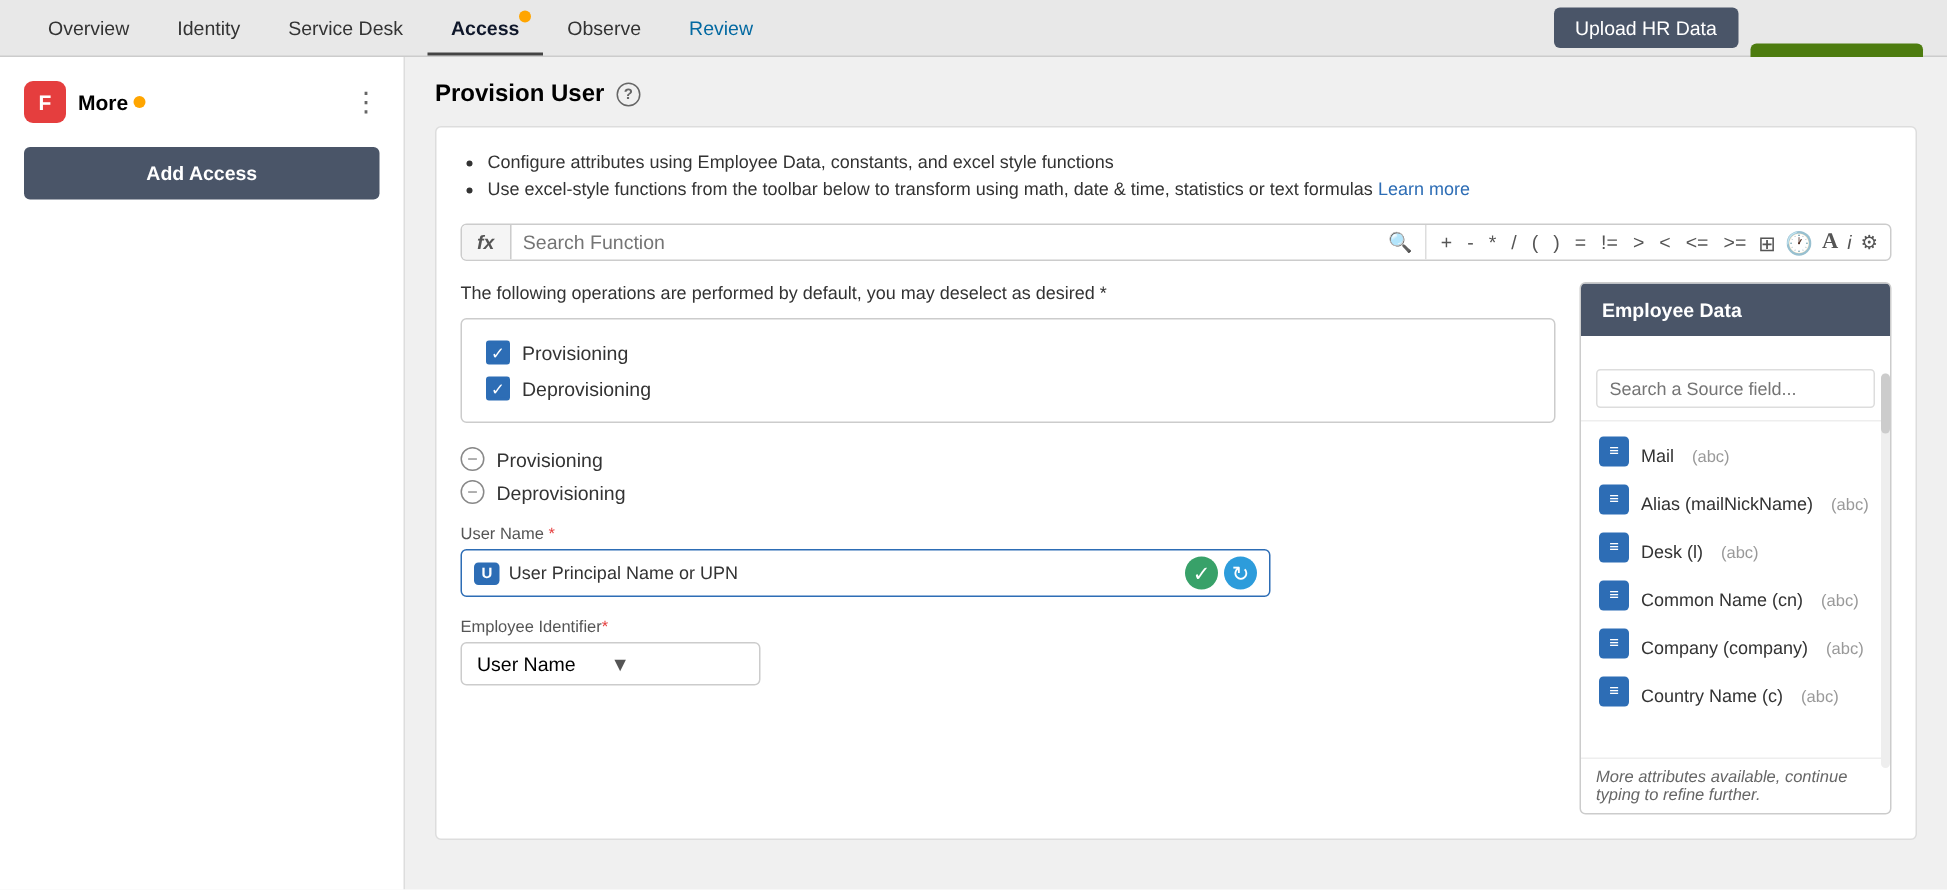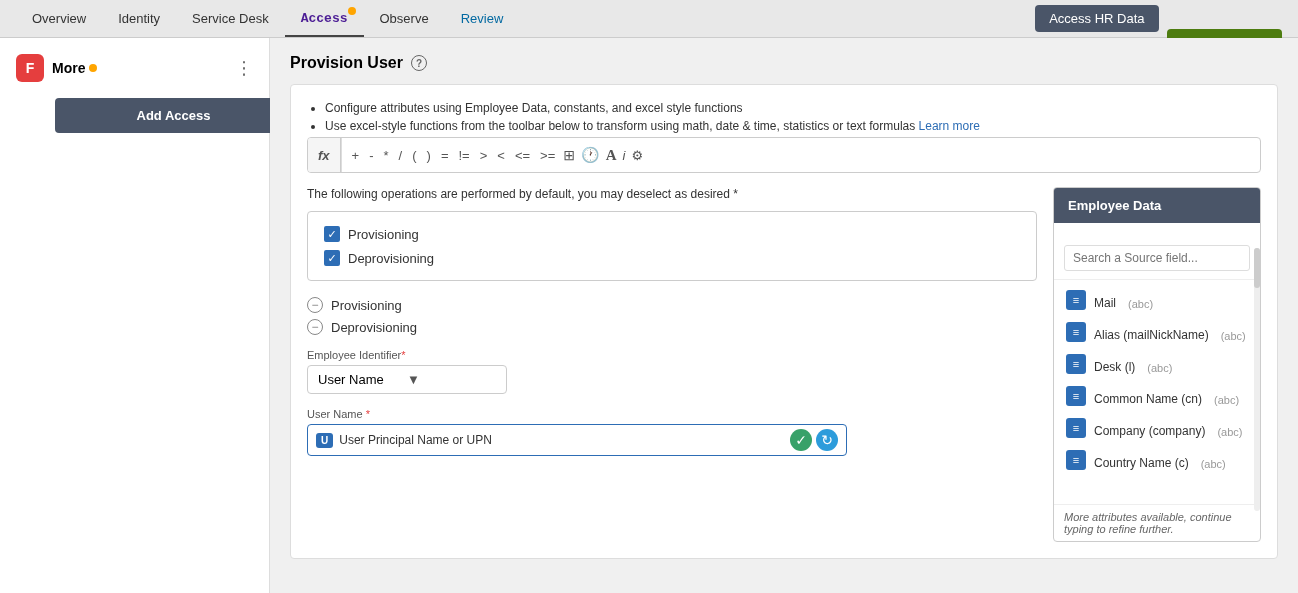--- a/index.html
+++ b/index.html
@@ -8,21 +8,21 @@
     
     .top-nav {
       display: flex; align-items: center; background: #e8e8e8;
       height: 38px; padding: 0 16px; border-bottom: 1px solid #ccc;
     }
     .nav-item {
       padding: 0 16px; height: 36px; display: flex; align-items: center;
       cursor: pointer; color: #333; font-size: 13px; font-weight: 400;
       position: relative;
     }
-    .nav-item.active { font-weight: 600; color: #4c1d95; font-family: Liberation Mono, monospace; }
+    .nav-item.active { font-weight: 600; color: #0f172a; }
     .nav-item.active::after {
       content: ''; position: absolute; bottom: 0; left: 0; right: 0; height: 2px; background: #444;
     }
     .nav-item .badge {
       width: 8px; height: 8px; background: orange; border-radius: 50%;
       position: absolute; top: 6px; right: 8px;
     }
     .nav-spacer { flex: 1; }
     .nav-btn {
       padding: 6px 14px; border-radius: 4px; font-size: 13px; cursor: pointer;
@@ -44,42 +44,42 @@
       width: 28px; height: 28px; background: #e53e3e; border-radius: 6px;
       display: flex; align-items: center; justify-content: center;
       color: white; font-weight: bold; font-size: 14px; margin-right: 8px;
     }
     .sidebar-app-name { font-weight: 600; font-size: 14px; display: flex; align-items: center; gap: 4px; }
     .sidebar-app-badge { width: 8px; height: 8px; background: orange; border-radius: 50%; }
     .sidebar-dots { margin-left: auto; cursor: pointer; color: #666; font-size: 18px; }
     .add-access-btn {
       width: 100%; padding: 10px; background: #4a5568; color: #fff;
       border: none; border-radius: 4px; font-size: 13px; font-weight: 600;
-      cursor: pointer; text-align: center; margin-left: 39px;
+      cursor: pointer; text-align: center;
     }
 
     
     .main { flex: 1; padding: 16px 20px; overflow-y: auto; background: #f0f0f0; }
     .page-title { font-size: 16px; font-weight: 600; margin-bottom: 12px; display: flex; align-items: center; gap: 8px; }
     .help-icon {
       width: 16px; height: 16px; border: 1px solid #666; border-radius: 50%;
       display: inline-flex; align-items: center; justify-content: center;
       font-size: 10px; color: #666; cursor: pointer;
     }
 
     .content-card { background: #fff; border: 1px solid #ddd; border-radius: 4px; padding: 16px; }
 
-    .info-list { margin-bottom: 4px; }
+    .info-list { margin-bottom: 16px; }
     .info-list li { margin-bottom: 4px; color: #333; font-size: 12px; list-style: disc; margin-left: 18px; }
     .info-list a { color: #2d6db5; text-decoration: none; }
 
     
     .formula-bar {
       display: flex; align-items: center; border: 1px solid #ccc; border-radius: 4px;
-      margin-bottom: 14px; background: #fff; height: 36px; overflow: hidden;
+      margin-bottom: 14px; background: #fff; height: 25px; overflow: hidden;
     }
     .fx-label {
       padding: 0 10px; background: #f5f5f5; border-right: 1px solid #ccc;
       height: 100%; display: flex; align-items: center; font-style: italic; font-weight: bold; color: #555;
     }
     .formula-input-wrap { flex: 1; display: flex; align-items: center; padding: 0 8px; }
     .formula-input { border: none; outline: none; width: 100%; font-size: 13px; color: #888; }
     .search-icon-formula { color: #888; margin-left: 4px; cursor: pointer; }
     .toolbar-ops {
       display: flex; align-items: center; padding: 0 8px; gap: 6px;
@@ -187,21 +187,21 @@
     <span>Access</span>
     <span class="badge"></span>
   </div>
   <div class="nav-item">
     <span>Observe</span>
   </div>
   <div class="nav-item" style="color:#0369a1">
     <span>Review</span>
   </div>
   <div class="nav-spacer"></div>
-  <button class="nav-btn upload">Access HR Data</button>
+  <button class="nav-btn upload">Upload HR Data</button>
   <button class="nav-btn version">Version History</button>
 </nav>
 
 <div class="layout">
 
   <aside class="sidebar">
     <div class="sidebar-header">
       <div class="sidebar-logo">F</div>
       <div class="sidebar-app-name">
         <span>More</span>
@@ -222,20 +222,24 @@
       <ul class="info-list">
         <li><span>Configure attributes using Employee Data, constants, and excel style functions</span></li>
         <li>
           <span>Use excel-style functions from the toolbar below to transform using math, date &amp; time, statistics or text formulas</span>
           <a href="#">Learn more</a>
         </li>
       </ul>
 
       <div class="formula-bar">
         <div class="fx-label">fx</div>
+        <div class="formula-input-wrap">
+          <input class="formula-input" type="text" placeholder="Search Function" style="">
+          <span class="search-icon-formula">🔍</span>
+        </div>
         <div class="toolbar-ops">
           <span class="toolbar-op">+</span>
           <span class="toolbar-op">-</span>
           <span class="toolbar-op">*</span>
           <span class="toolbar-op">/</span>
           <span class="toolbar-op">(</span>
           <span class="toolbar-op">)</span>
           <span class="toolbar-op">=</span>
           <span class="toolbar-op">!=</span>
           <span class="toolbar-op">&gt;</span>
@@ -269,41 +273,41 @@
             <div class="minus-icon"></div>
             <span>Provisioning</span>
           </div>
           <div class="minus-row" style="margin-bottom:14px;">
             <div class="minus-icon"></div>
             <span>Deprovisioning</span>
           </div>
 
           <div class="field-group">
             <div class="field-label">
-              <span>Employee Identifier</span><span class="req">*</span>
-            </div>
-            <div class="select-wrap">
-              <span>User Name</span>
-              <span class="select-arrow">▼</span>
-            </div>
-          </div>
-
-          <div class="field-group">
-            <div class="field-label">
               <span>User Name</span> <span class="req">*</span>
             </div>
             <div class="user-name-field" style="max-width:540px;">
               <span class="upn-badge">U</span>
               <span class="upn-text">User Principal Name or UPN</span>
               <div class="field-action-icons">
                 <div class="field-action-icon green">✓</div>
                 <div class="field-action-icon teal">↻</div>
               </div>
             </div>
           </div>
+
+          <div class="field-group">
+            <div class="field-label">
+              <span>Employee Identifier</span><span class="req">*</span>
+            </div>
+            <div class="select-wrap">
+              <span>User Name</span>
+              <span class="select-arrow">▼</span>
+            </div>
+          </div>
         </div>
 
         <div class="emp-panel">
           <div class="emp-panel-header">Employee Data</div>
           <div class="emp-panel-search">
             <input type="text" placeholder="Search a Source field..." style="">
           </div>
           <div class="emp-panel-list">
             <div class="emp-item">
               <div class="emp-item-icon"></div>

